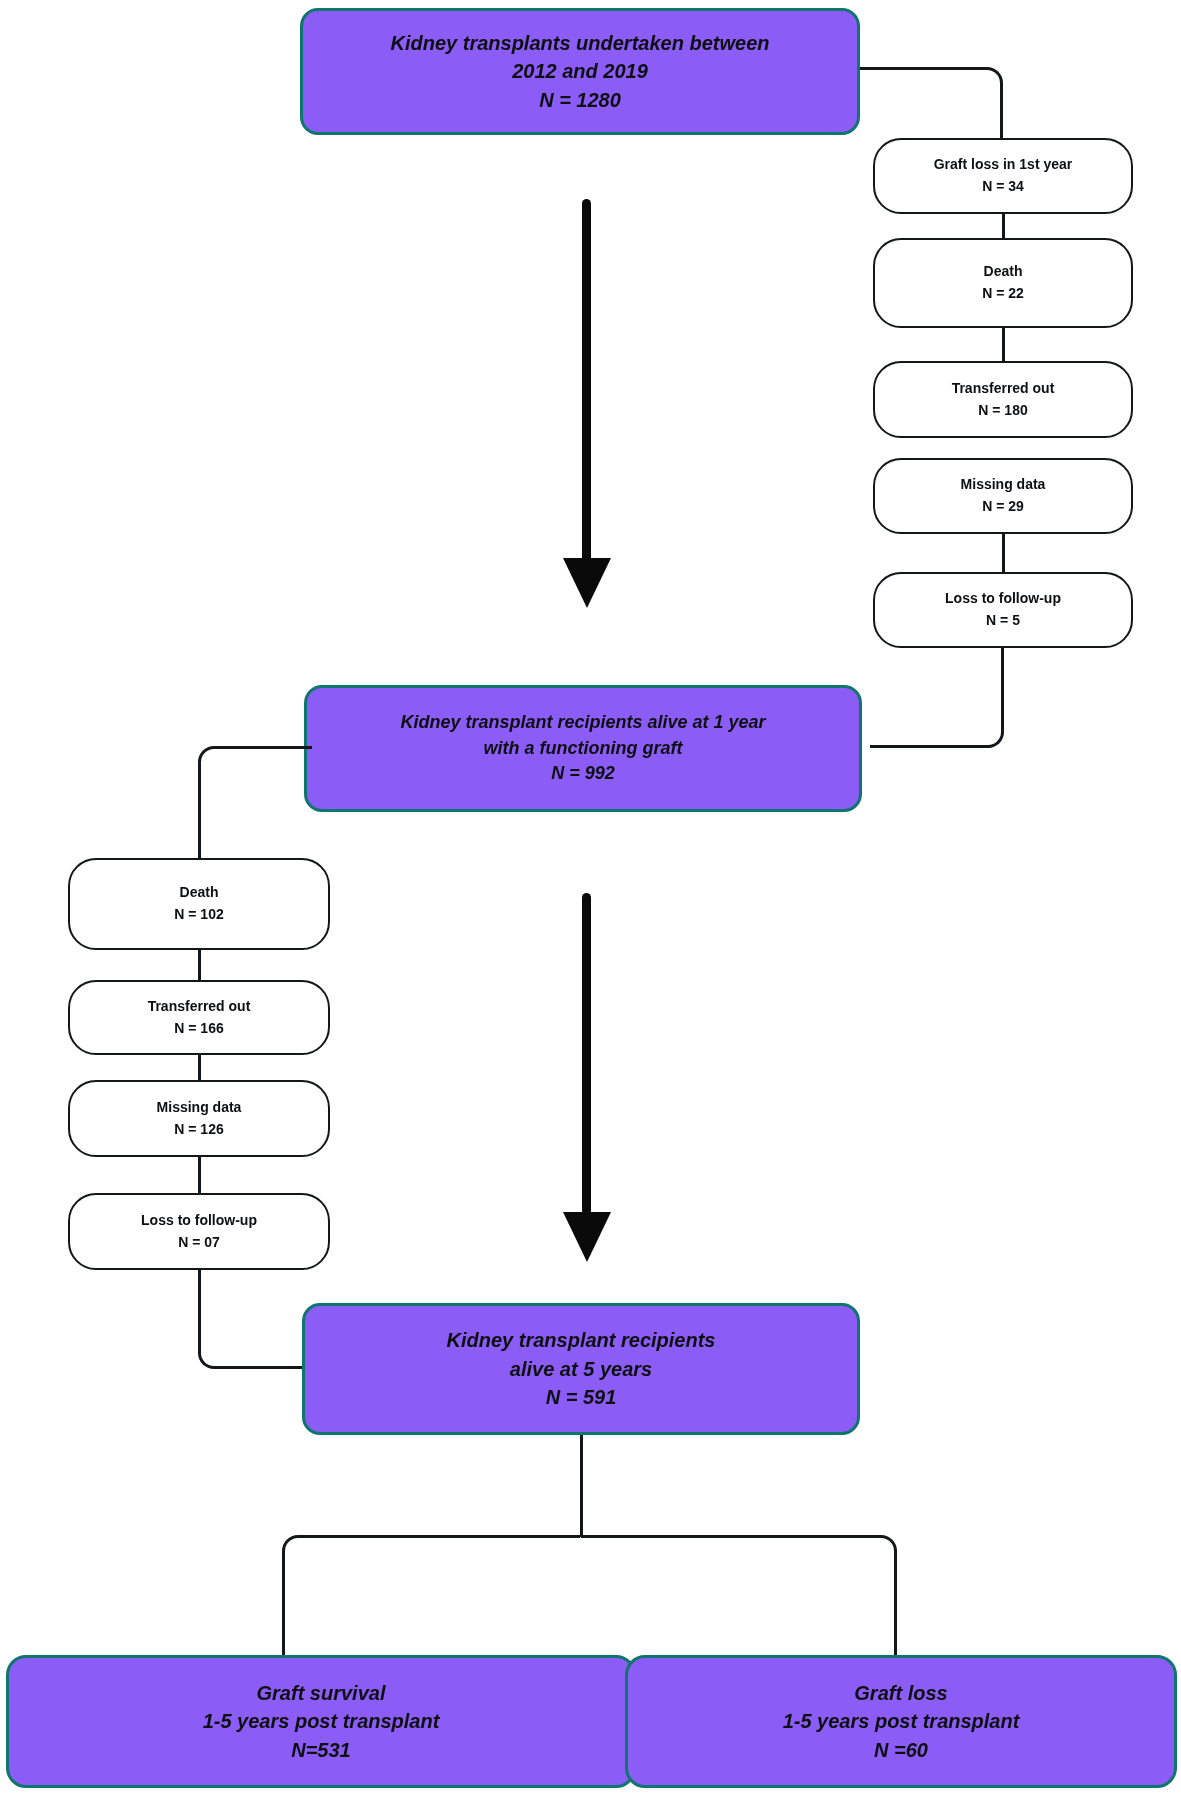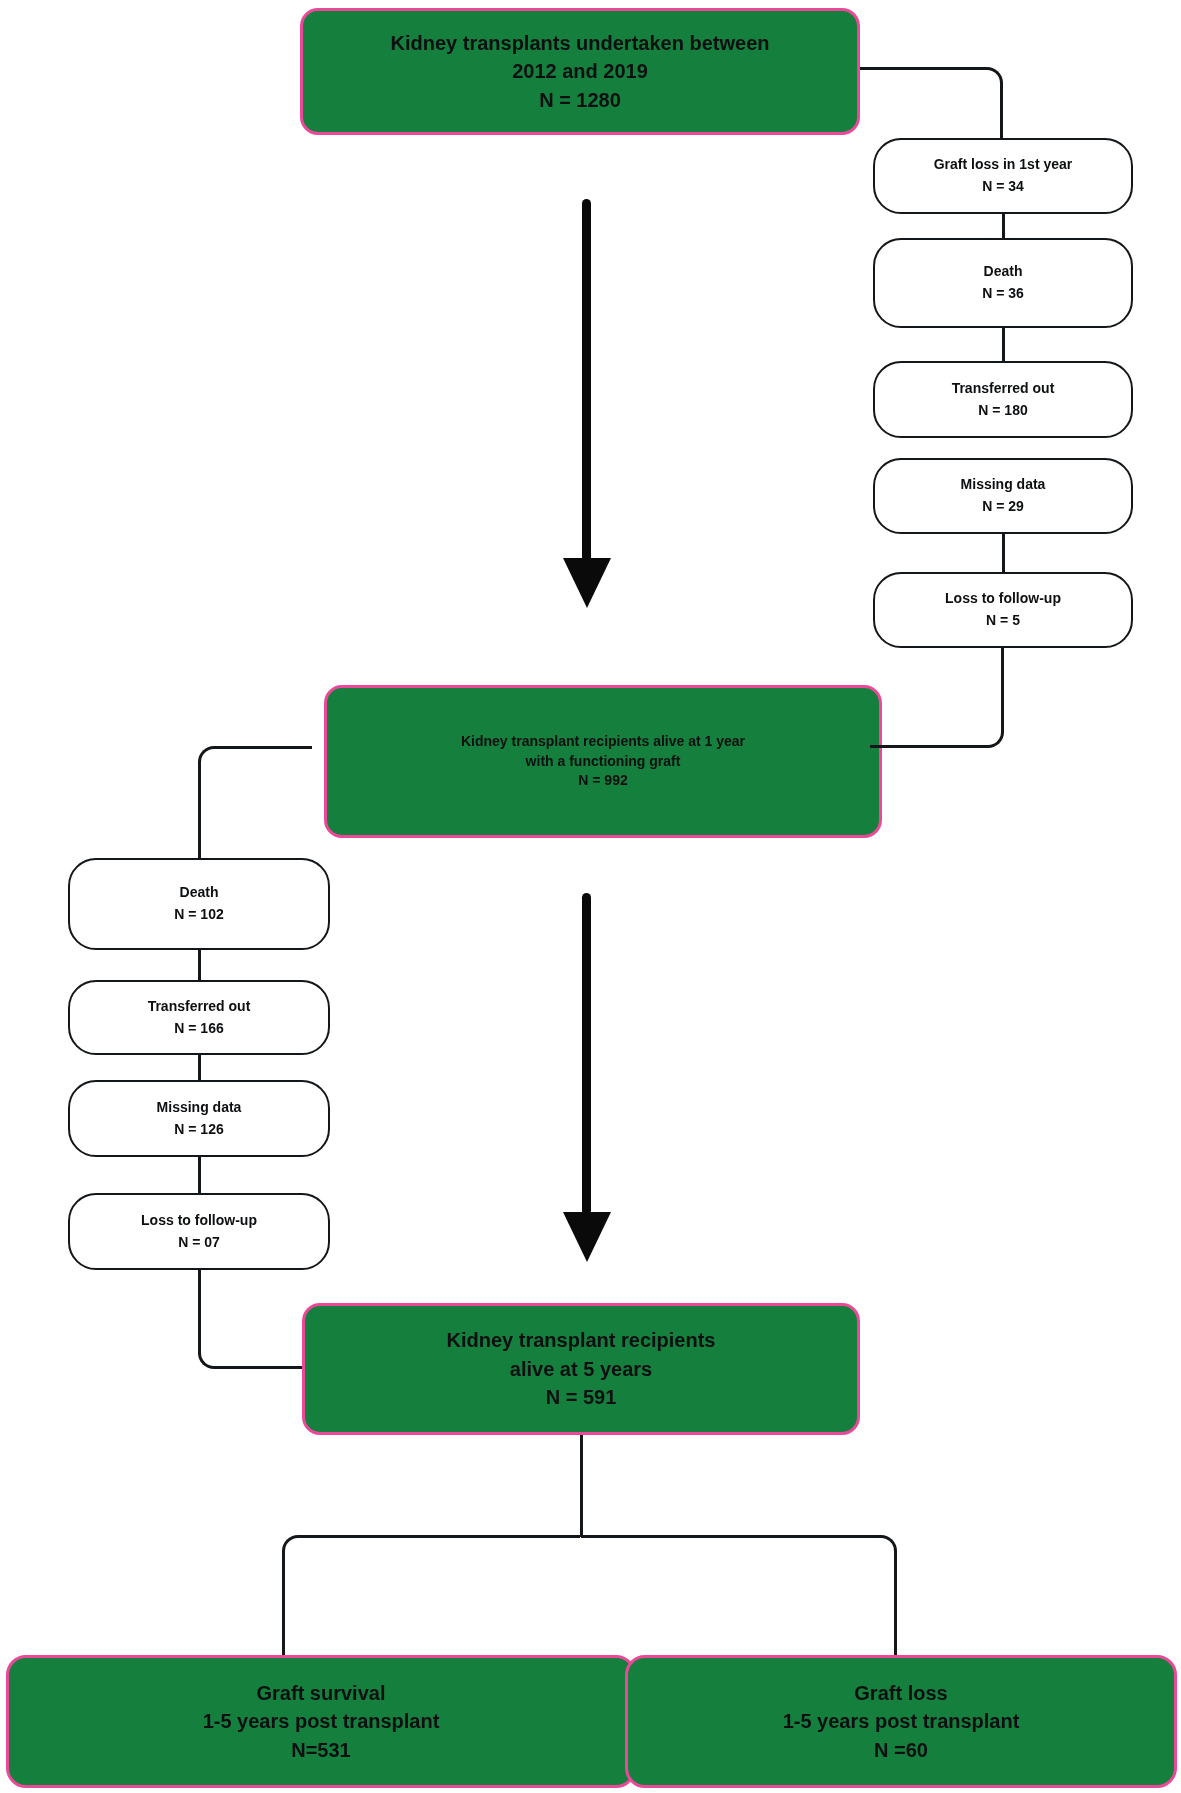--- a/index.html
+++ b/index.html
@@ -13,24 +13,24 @@
   }
   .box{
     position:absolute;
     box-sizing:border-box;
     display:flex;flex-direction:column;
     justify-content:center;align-items:center;
     text-align:center;
     font-weight:bold;
   }
   .gray{
-    background:#15803d;
-    border:3px solid #ec4899;
+    background:#8b5cf6;
+    border:3px solid #0f766e;
     border-radius:18px;
-    font-size:20px;line-height:1.42;
+    font-size:20px;line-height:1.42;font-style:italic;
   }
   .white{
     background:#ffffff;
     border:2.5px solid #14171a;
     border-radius:28px;
     font-size:14px;line-height:1.55;
   }
   .ln{position:absolute;box-sizing:border-box;}
   .stroke{border:0 solid #14171a;}
   .shaft{
@@ -48,21 +48,21 @@
 <body>
 
 <div id="stage">
 
   <div class="box gray" style="left:300px;top:8px;width:560px;height:127px;">
     <span>Kidney transplants undertaken between</span>
     <span>2012 and 2019</span>
     <span>N = 1280</span>
   </div>
 
-  <div class="box gray" style="left:324px;top:685px;width:558px;height:153px;font-size:14px;">
+  <div class="box gray" style="left:304px;top:685px;width:558px;height:127px;font-size:18px;">
     <span>Kidney transplant recipients alive at 1 year</span>
     <span>with a functioning graft</span>
     <span>N = 992</span>
   </div>
 
   <div class="box gray" style="left:302px;top:1303px;width:558px;height:132px;">
     <span>Kidney transplant recipients</span>
     <span>alive at 5 years</span>
     <span>N = 591</span>
   </div>
@@ -78,21 +78,21 @@
     <span>1-5 years post transplant</span>
     <span>N =60</span>
   </div>
 
   <div class="box white" style="left:873px;top:138px;width:260px;height:76px;">
     <span class="small-line">Graft loss in 1st year</span>
     <span class="small-line">N = 34</span>
   </div>
   <div class="box white" style="left:873px;top:238px;width:260px;height:90px;">
     <span class="small-line">Death</span>
-    <span class="small-line">N = 36</span>
+    <span class="small-line">N = 22</span>
   </div>
   <div class="box white" style="left:873px;top:361px;width:260px;height:77px;">
     <span class="small-line">Transferred out</span>
     <span class="small-line">N = 180</span>
   </div>
   <div class="box white" style="left:873px;top:458px;width:260px;height:76px;">
     <span class="small-line">Missing data</span>
     <span class="small-line">N = 29</span>
   </div>
   <div class="box white" style="left:873px;top:572px;width:260px;height:76px;">

